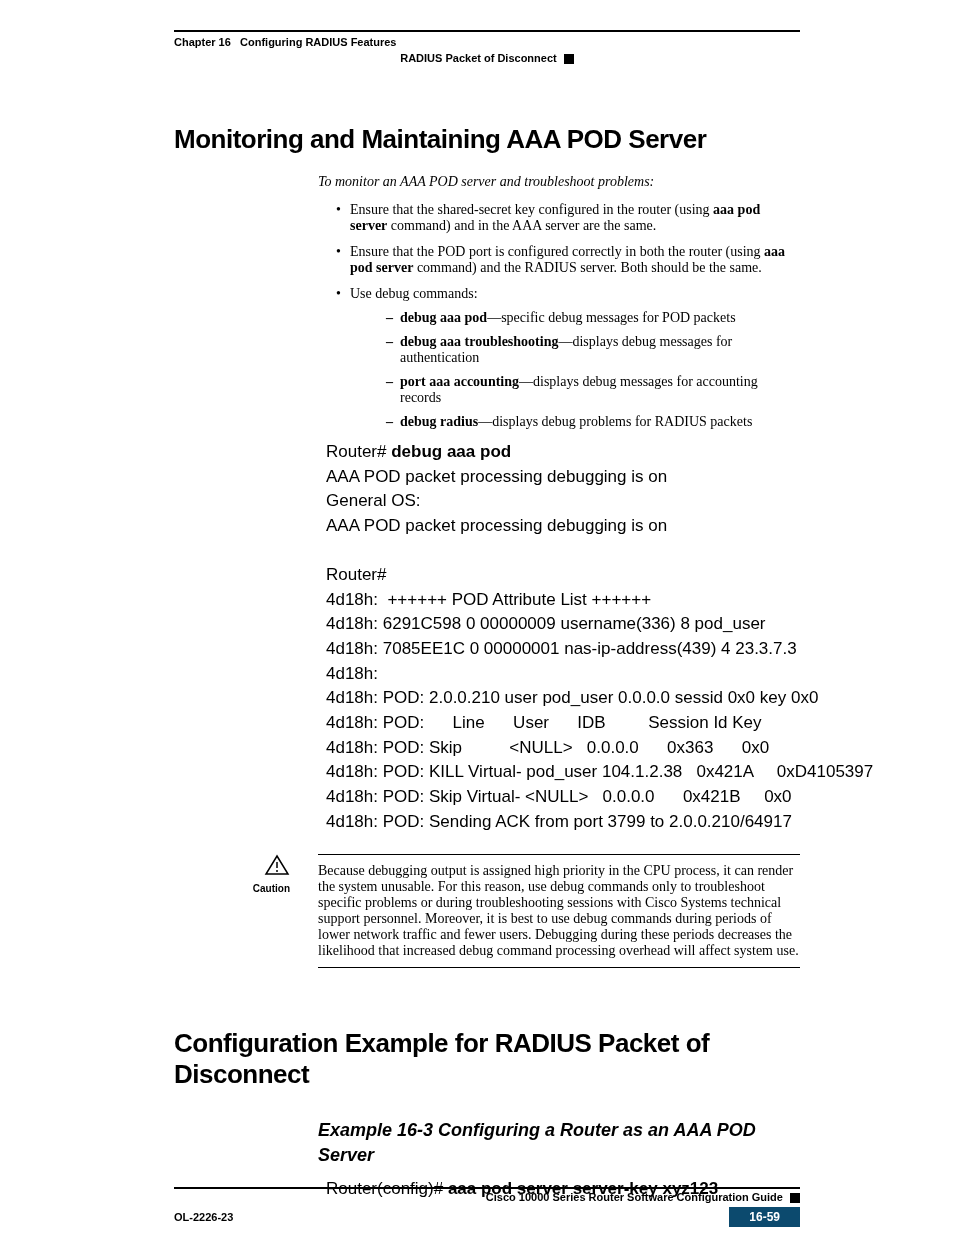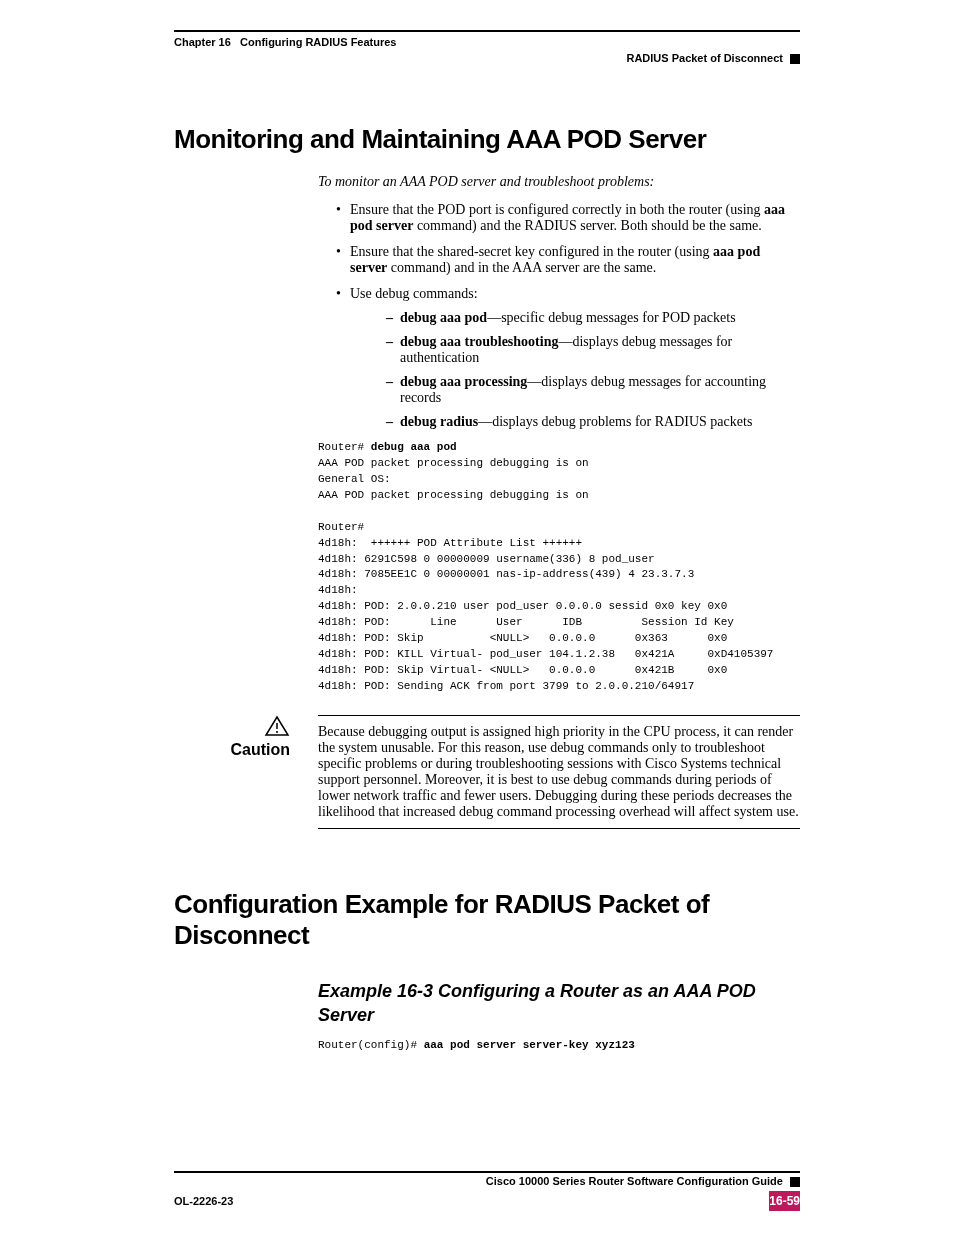--- a/index.html
+++ b/index.html
@@ -20,21 +20,21 @@
   }
   .header-top {
     border-top: 2px solid #000;
     padding-top: 4px;
     font-family: Arial, Helvetica, sans-serif;
     font-size: 11px;
     margin-bottom: 4px;
   }
   .header-top b { font-weight: bold; }
   .header-right {
-    text-align: right;
+    text-align: center;
     font-family: Arial, Helvetica, sans-serif;
     font-size: 11px;
     font-weight: bold;
     margin-bottom: 6px;
   }
   .header-right .sq {
     display: inline-block;
     width: 10px;
     height: 10px;
     background: #000;
@@ -53,25 +53,25 @@
     margin-right: 0;
   }
   p { margin: 8px 0; line-height: 1.35; font-style: italic; }
   ul.bullets { margin: 8px 0 8px 0; padding-left: 18px; list-style: none; }
   ul.bullets > li { margin: 10px 0; position: relative; padding-left: 14px; }
   ul.bullets > li::before { content: "•"; position: absolute; left: 0; font-size: 14px; }
   ul.sub { margin: 8px 0 8px 18px; padding-left: 18px; list-style: none; }
   ul.sub > li { margin: 8px 0; position: relative; padding-left: 14px; }
   ul.sub > li::before { content: "–"; position: absolute; left: 0; font-weight: bold; }
   pre.code {
-    font-family: Liberation Mono, monospace;
-    font-size: 11px;
+    font-family: Liberation Sans, sans-serif;
+    font-size: 17px;
     line-height: 1.45;
     white-space: pre;
-    margin: 10px 0 20px 0;
+    margin: 10px 0 20px 8px;
   }
   .caution-block {
     display: flex;
     align-items: flex-start;
     margin-top: 10px;
   }
   .caution-label-col {
     width: 144px;
     flex-shrink: 0;
     text-align: right;
@@ -80,21 +80,21 @@
   }
   .caution-label-col .icon {
     font-size: 22px;
     line-height: 1;
     display: block;
     text-align: right;
   }
   .caution-label-col .lbl {
     font-family: Arial, Helvetica, sans-serif;
     font-weight: bold;
-    font-size: 16px;
+    font-size: 10px;
   }
   .caution-body {
     flex: 1;
     border-top: 1px solid #000;
     border-bottom: 1px solid #000;
     padding: 8px 0;
   }
   .example-title {
     font-family: Arial, Helvetica, sans-serif;
     font-weight: bold;
@@ -127,23 +127,23 @@
   }
   .footer-bottom {
     display: flex;
     justify-content: space-between;
     font-family: Arial, Helvetica, sans-serif;
     font-size: 11px;
     margin-top: 4px;
     align-items: center;
   }
   .page-num-box {
-    background: #be185d;
+    background: #0c4a6e;
     color: #fff;
-    padding: 3px 0;
+    padding: 3px 20px;
     font-weight: bold;
     font-size: 12px;
   }
 </style>
 </head>
 <body>
 
 <div class="page">
 
   <div class="header-top">
@@ -154,31 +154,31 @@
     <span class="sq"></span>
   </div>
 
   <h1>Monitoring and Maintaining AAA POD Server</h1>
 
   <div class="body-text">
     <p>To monitor an AAA POD server and troubleshoot problems:</p>
 
     <ul class="bullets">
       <li>
-        <span>Ensure that the POD port is configured correctly in both the router (using </span><b>aaa pod server</b><span> command) and the RADIUS server. Both should be the same.</span>
+        <span>Ensure that the shared-secret key configured in the router (using </span><b>aaa pod server</b><span> command) and in the AAA server are the same.</span>
       </li>
       <li>
-        <span>Ensure that the shared-secret key configured in the router (using </span><b>aaa pod server</b><span> command) and in the AAA server are the same.</span>
+        <span>Ensure that the POD port is configured correctly in both the router (using </span><b>aaa pod server</b><span> command) and the RADIUS server. Both should be the same.</span>
       </li>
       <li>
         <span>Use debug commands:</span>
         <ul class="sub">
           <li><b>debug aaa pod</b><span>—specific debug messages for POD packets</span></li>
           <li><b>debug aaa troubleshooting</b><span>—displays debug messages for authentication</span></li>
-          <li><b>debug aaa processing</b><span>—displays debug messages for accounting records</span></li>
+          <li><b>port aaa accounting</b><span>—displays debug messages for accounting records</span></li>
           <li><b>debug radius</b><span>—displays debug problems for RADIUS packets</span></li>
         </ul>
       </li>
     </ul>
 
 
     <pre class="code"><span>Router# </span><b>debug aaa pod</b>
 <span>AAA POD packet processing debugging is on
 General OS:
 AAA POD packet processing debugging is on

